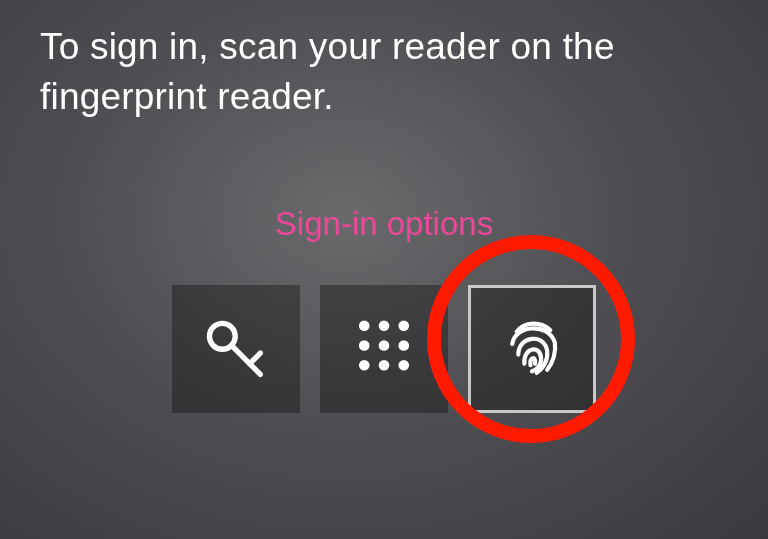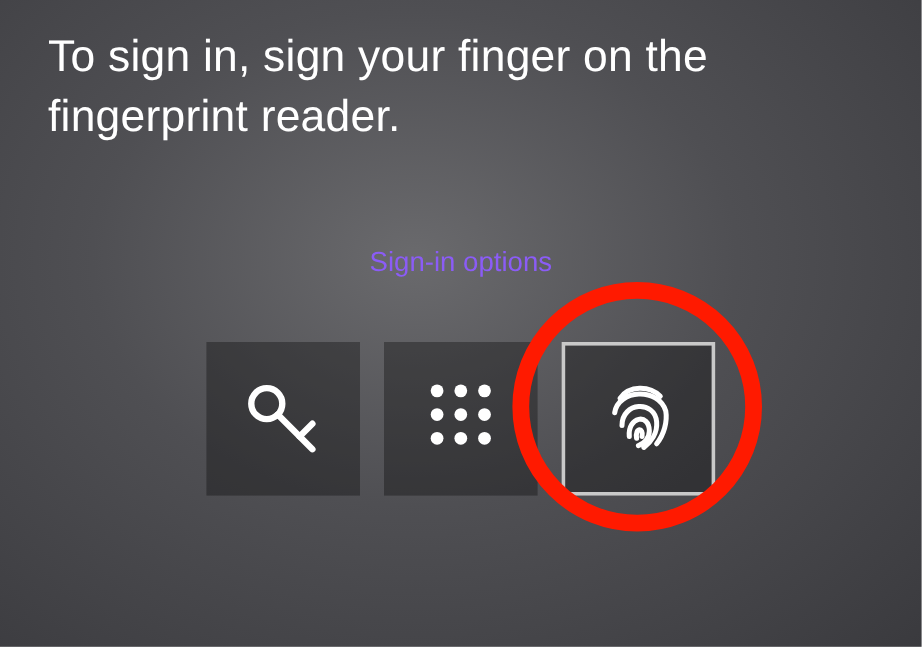--- a/index.html
+++ b/index.html
@@ -18,23 +18,23 @@
       font-size: 37px;
       font-weight: 300;
       line-height: 1.35;
       letter-spacing: 0.2px;
     }
     .options-label {
       position: absolute;
       top: 205px;
       width: 100%;
       text-align: center;
-      font-size: 23px;
+      font-size: 33px;
       font-weight: 300;
-      color: #8b5cf6;
+      color: #ec4899;
     }
     .options-row {
       position: absolute;
       top: 285px;
       width: 100%;
       display: flex;
       justify-content: center;
       gap: 20px;
     }
     .option-tile {
@@ -61,21 +61,21 @@
       border: 14px solid #ff1a00;
       border-radius: 50%;
       top: 235px;
       left: 427px;
       pointer-events: none;
     }
   </style>
 </head>
 <body>
 
-<div class="instruction">To sign in, sign your finger on the fingerprint reader.</div>
+<div class="instruction">To sign in, scan your reader on the fingerprint reader.</div>
 
 <div class="options-label">Sign-in options</div>
 
 <div class="options-row">
 
   <div class="option-tile">
     <span>
       <svg viewBox="0 0 100 100" fill="none" stroke="#ffffff" stroke-width="7" stroke-linecap="round" stroke-linejoin="round">
         <circle cx="32" cy="36" r="17"></circle>
         <line x1="44" y1="48" x2="82" y2="86"></line>

